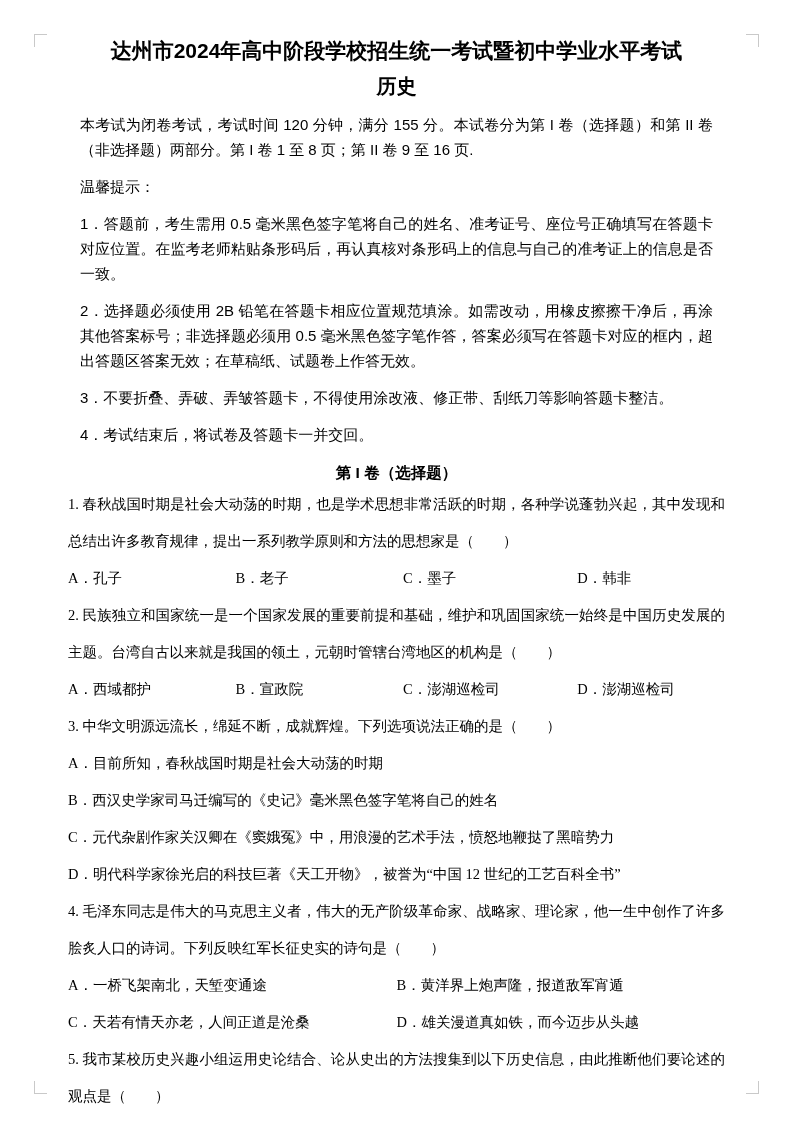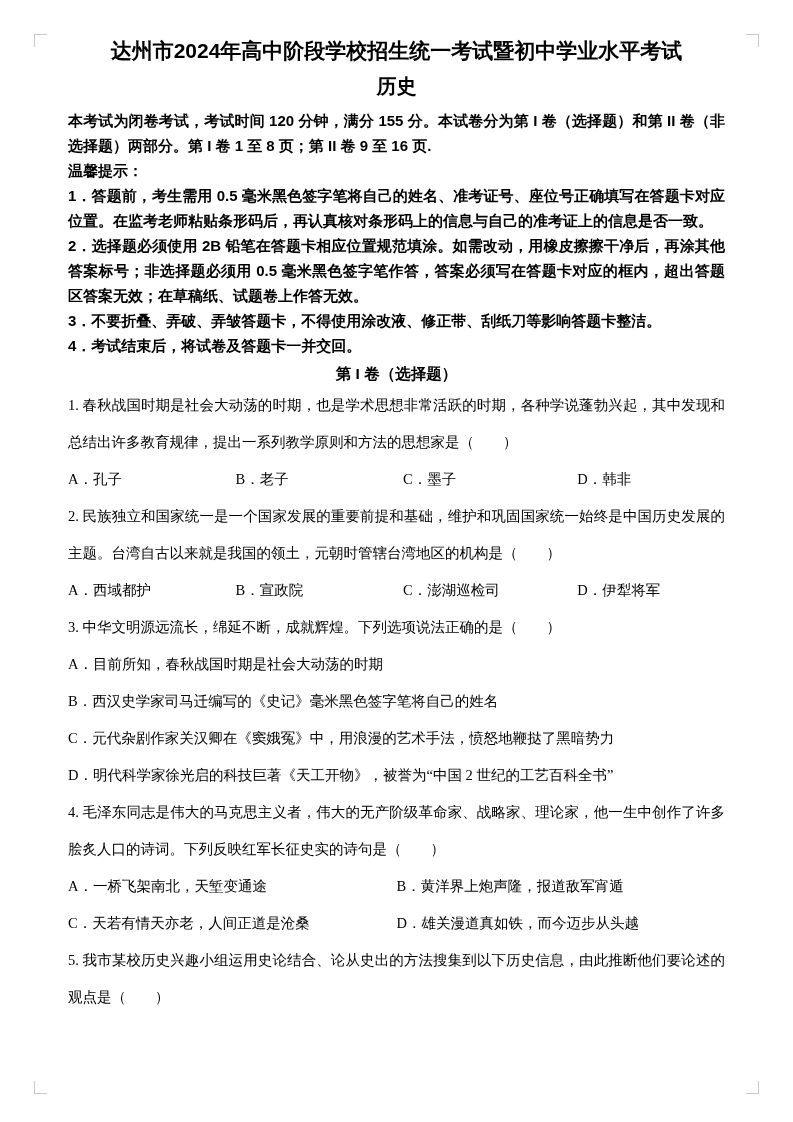--- a/index.html
+++ b/index.html
@@ -24,22 +24,22 @@
     font-size:21px;font-weight:700;text-align:center;
     line-height:30px;margin:0 0 6px 0;
   }
   .subject{
     font-family:"Liberation Sans","DejaVu Sans",sans-serif;
     font-size:20px;font-weight:700;text-align:center;
     line-height:28px;margin:0 0 8px 0;
   }
   .bold-block p{
     font-family:"Liberation Sans","DejaVu Sans",sans-serif;
-    font-size:15px;font-weight:700;
-    line-height:25px;margin:0;
+    font-size:15px;font-weight:400;
+    line-height:25px;margin:12px;
     text-align:justify;
   }
   .volume-title{
     font-family:"Liberation Sans","DejaVu Sans",sans-serif;
     font-size:15.5px;font-weight:700;text-align:center;
     line-height:27px;margin-top:2px;
   }
   .part-title{
     font-family:"Liberation Sans","DejaVu Sans",sans-serif;
     font-size:15.5px;font-weight:700;
@@ -89,31 +89,31 @@
       <span>D．韩非</span>
     </div>
   </div>
 
   <div class="question">
     <p class="stem">2. 民族独立和国家统一是一个国家发展的重要前提和基础，维护和巩固国家统一始终是中国历史发展的主题。台湾自古以来就是我国的领土，元朝时管辖台湾地区的机构是（　　）</p>
     <div class="opts cols4">
       <span>A．西域都护</span>
       <span>B．宣政院</span>
       <span>C．澎湖巡检司</span>
-      <span>D．伊犁将军</span>
+      <span>D．澎湖巡检司</span>
     </div>
   </div>
 
   <div class="question">
     <p class="stem">3. 中华文明源远流长，绵延不断，成就辉煌。下列选项说法正确的是（　　）</p>
     <div class="opts cols1">
       <span>A．目前所知，春秋战国时期是社会大动荡的时期</span>
       <span>B．西汉史学家司马迁编写的《史记》毫米黑色签字笔将自己的姓名</span>
       <span>C．元代杂剧作家关汉卿在《窦娥冤》中，用浪漫的艺术手法，愤怒地鞭挞了黑暗势力</span>
-      <span>D．明代科学家徐光启的科技巨著《天工开物》，被誉为“中国 2 世纪的工艺百科全书”</span>
+      <span>D．明代科学家徐光启的科技巨著《天工开物》，被誉为“中国 12 世纪的工艺百科全书”</span>
     </div>
   </div>
 
   <div class="question">
     <p class="stem">4. 毛泽东同志是伟大的马克思主义者，伟大的无产阶级革命家、战略家、理论家，他一生中创作了许多脍炙人口的诗词。下列反映红军长征史实的诗句是（　　）</p>
     <div class="opts cols2">
       <span>A．一桥飞架南北，天堑变通途</span>
       <span>B．黄洋界上炮声隆，报道敌军宵遁</span>
       <span>C．天若有情天亦老，人间正道是沧桑</span>
       <span>D．雄关漫道真如铁，而今迈步从头越</span>

